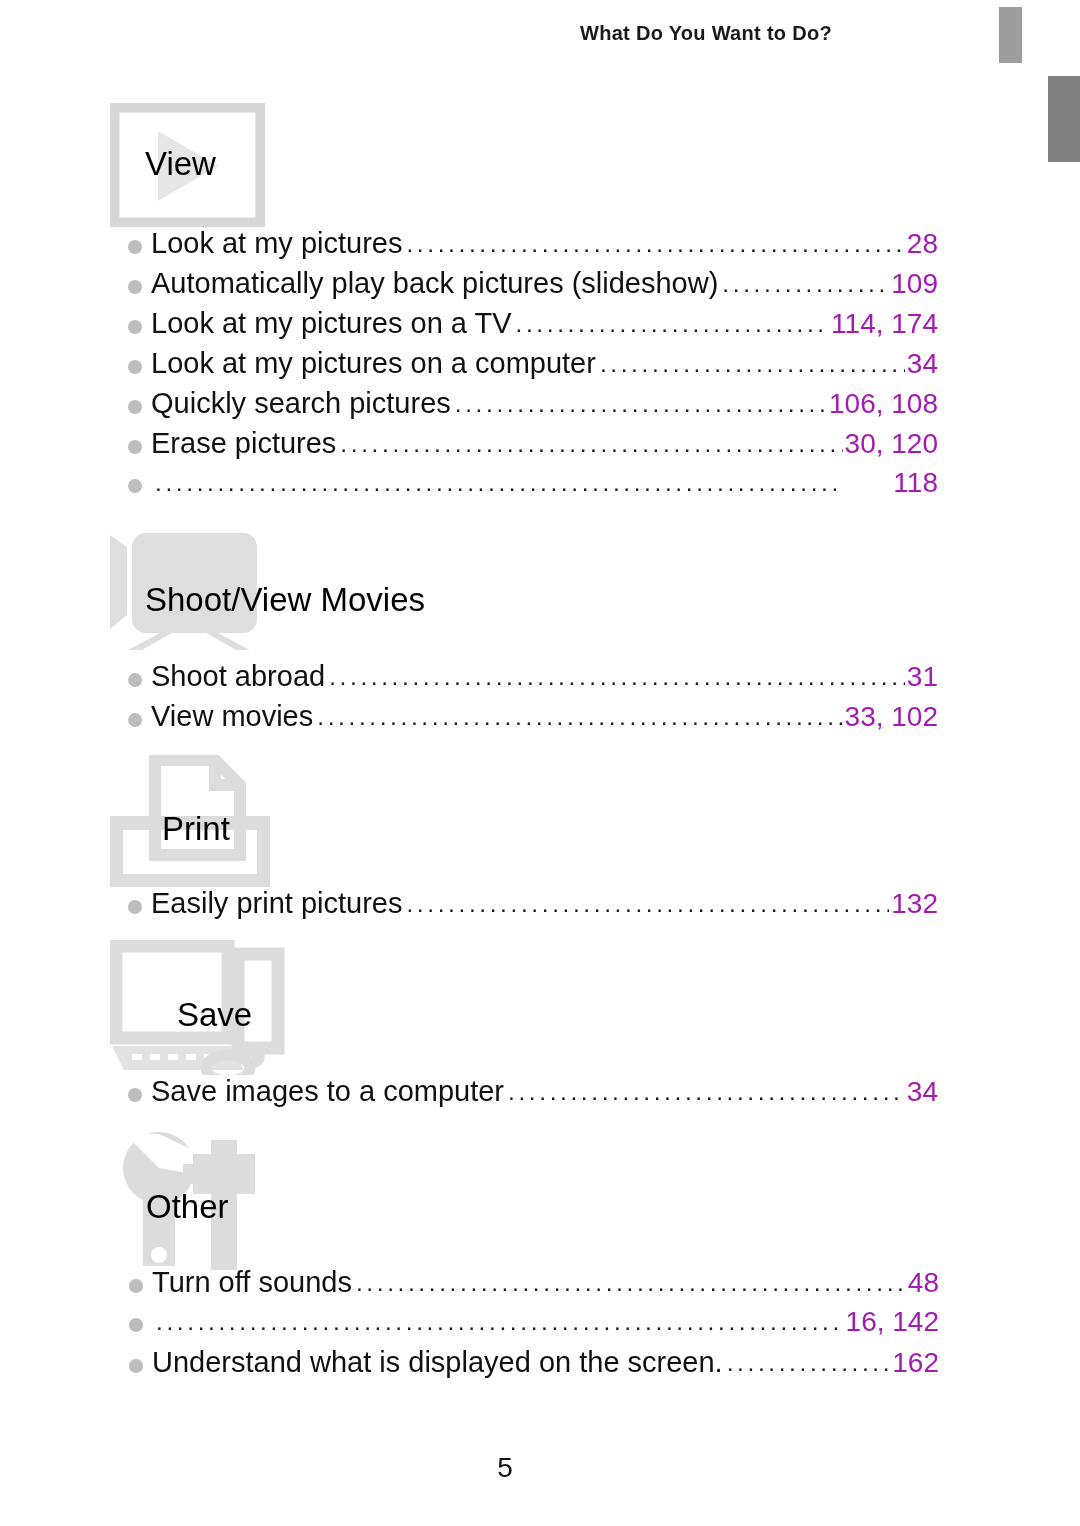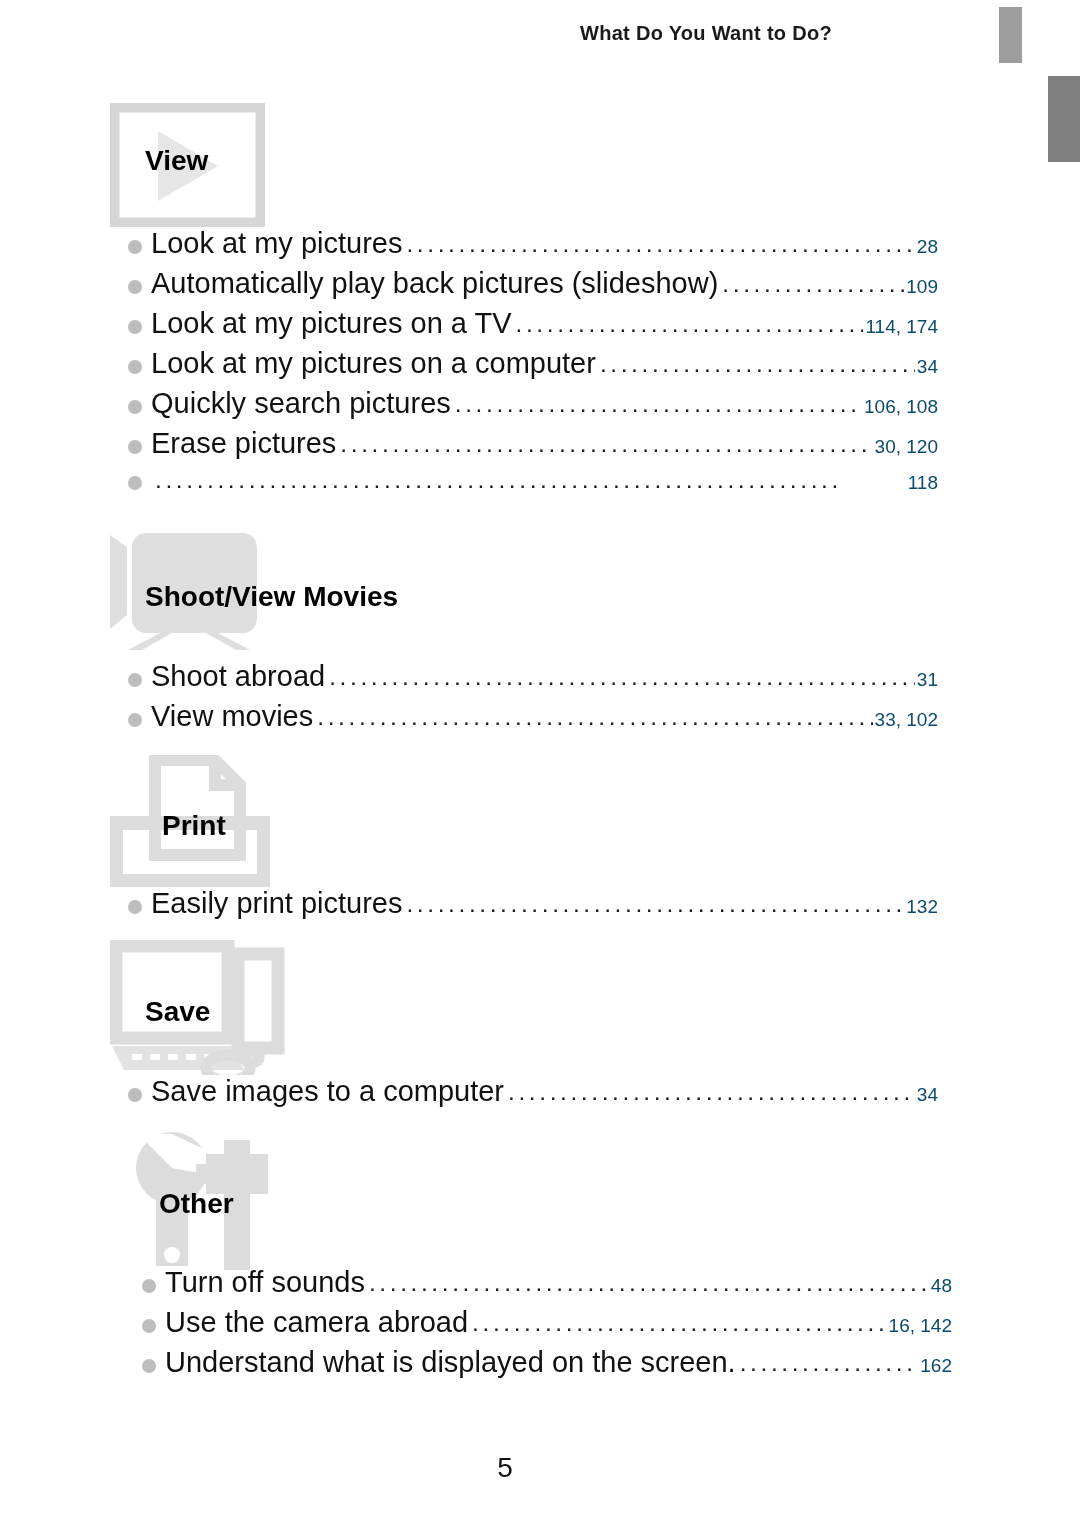--- a/index.html
+++ b/index.html
@@ -68,22 +68,22 @@
     height: 128px;
   }
   .section-icon {
     position: absolute;
     left: 0;
     top: 0;
   }
   .section-title {
     position: absolute;
     left: 35px;
-    font-size: 28px;
-    font-weight: bold;
+    font-size: 33px;
+    font-weight: normal;
     color: #000000;
     white-space: nowrap;
     z-index: 3;
     text-align: right;
   }
 
   
   .entry-list {
     list-style: none;
     margin: 0;
@@ -120,22 +120,22 @@
     white-space: nowrap;
     color: #1b1b1b;
     font-size: 24.5px;
     letter-spacing: 3.6px;
     margin: 0 2px 0 4px;
     position: relative;
     top: -1px;
   }
   .entry-page {
     flex: 0 0 auto;
-    font-size: 19px;
-    color: #0c4a6e;
+    font-size: 28px;
+    color: #a21caf;
     white-space: nowrap;
     text-align: right;
   }
 
   
   #page-number {
     position: absolute;
     left: 0;
     top: 1452px;
     width: 1080px;
@@ -280,33 +280,33 @@
             <rect x="40" y="114" width="10" height="6"></rect>
             <rect x="58" y="114" width="10" height="6"></rect>
             <rect x="76" y="114" width="10" height="6"></rect>
             <rect x="94" y="114" width="10" height="6"></rect>
           </g>
 
           <path d="M134,110 C152,110 152,122 142,122" fill="none" stroke="#dcdcdc" stroke-width="12"></path>
           <ellipse cx="118" cy="128" rx="22" ry="13" fill="none" stroke="#dcdcdc" stroke-width="11"></ellipse>
         </svg>
       </div>
-      <div class="section-title" style="top:56px;">Save</div>
+      <div class="section-title" style="top:56px;margin-left:32px;">Save</div>
     </div>
     <ul class="entry-list" style="position:absolute; top:135px; left:0; width:900px;">
       <li class="entry">
         <span class="bullet"></span>
         <span class="entry-label">Save images to a computer</span>
         <span class="leader">..................................................................</span>
         <span class="entry-page">34</span>
       </li>
     </ul>
   </div>
 
-  <div class="section" style="position:absolute; top:1128px; left:124px; width:900px;">
+  <div class="section" style="position:absolute; top:1128px; left:111px; width:900px;">
     <div class="section-head" style="height:145px;">
       <div class="section-icon" style="left:0; top:0;">
         <svg width="170" height="145" viewBox="0 0 170 145">
 
           <circle cx="48" cy="40" r="36" fill="#dcdcdc"></circle>
           <polygon points="48,40 14,6 48,6 82,22 82,46" fill="#ffffff"></polygon>
 
           <rect x="32" y="66" width="32" height="72" fill="#dcdcdc"></rect>
           <circle cx="48" cy="127" r="8" fill="#ffffff"></circle>
 
@@ -320,21 +320,20 @@
     </div>
     <ul class="entry-list" style="position:absolute; top:138px; left:0; width:900px;">
       <li class="entry">
         <span class="bullet"></span>
         <span class="entry-label">Turn off sounds</span>
         <span class="leader">..................................................................</span>
         <span class="entry-page">48</span>
       </li>
       <li class="entry">
         <span class="bullet"></span>
-        <span class="entry-label">Use the camera abroad</span>
         <span class="leader">..................................................................</span>
         <span class="entry-page">16, 142</span>
       </li>
       <li class="entry">
         <span class="bullet"></span>
         <span class="entry-label">Understand what is displayed on the screen.</span>
         <span class="leader">..................................................................</span>
         <span class="entry-page">162</span>
       </li>
     </ul>

